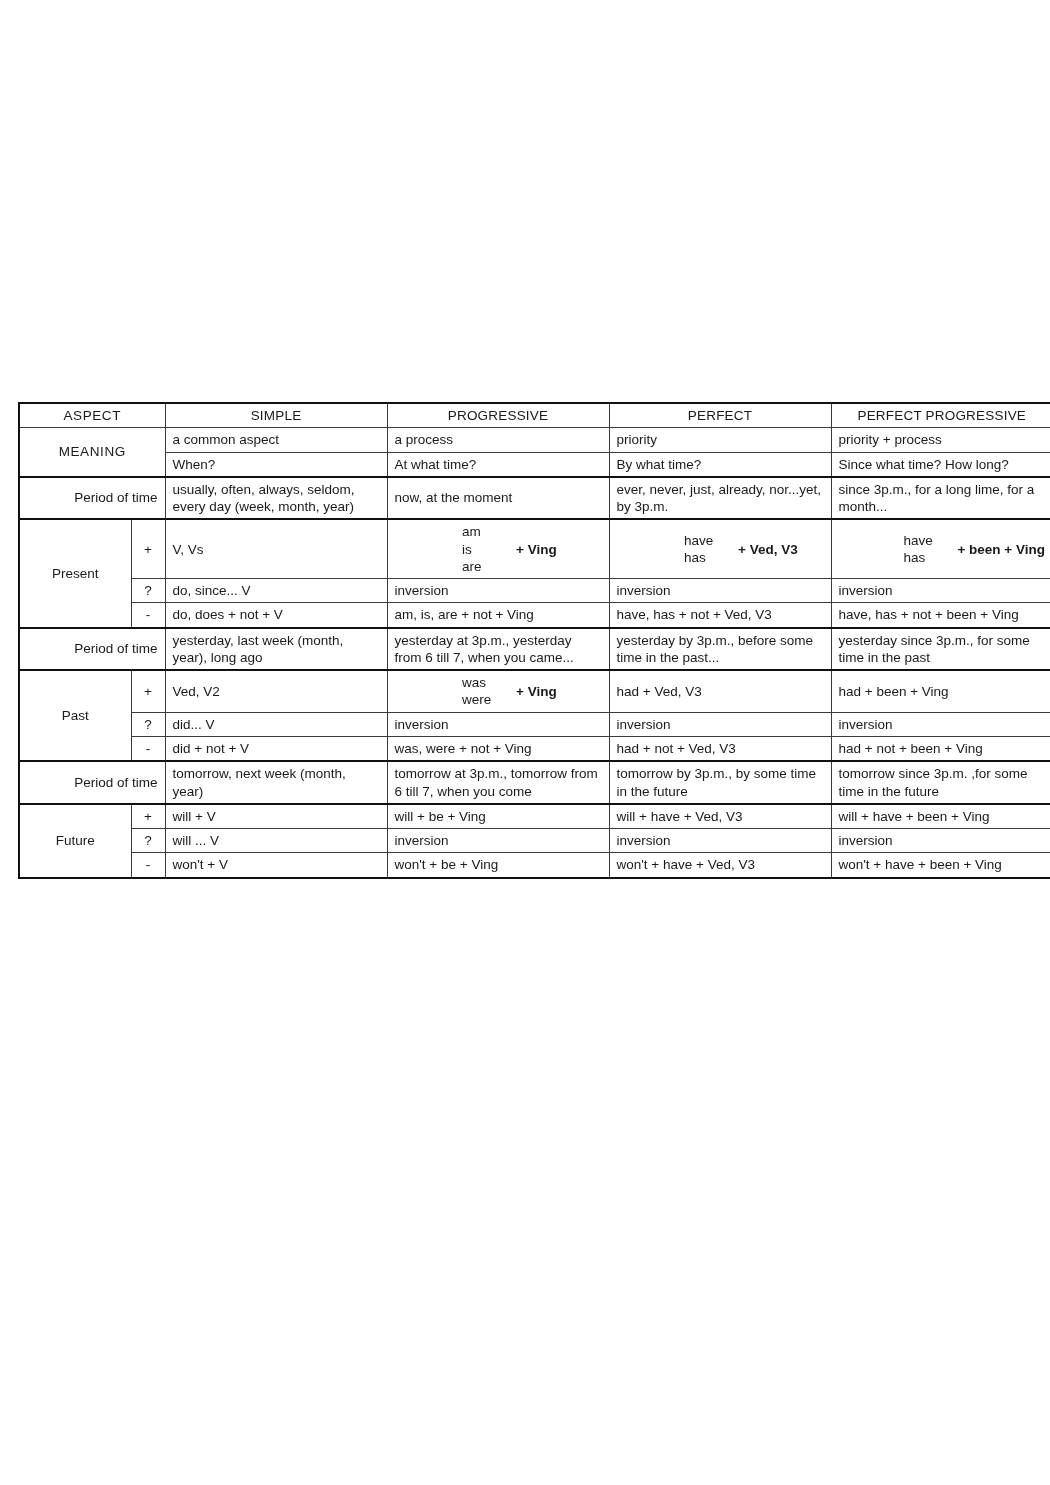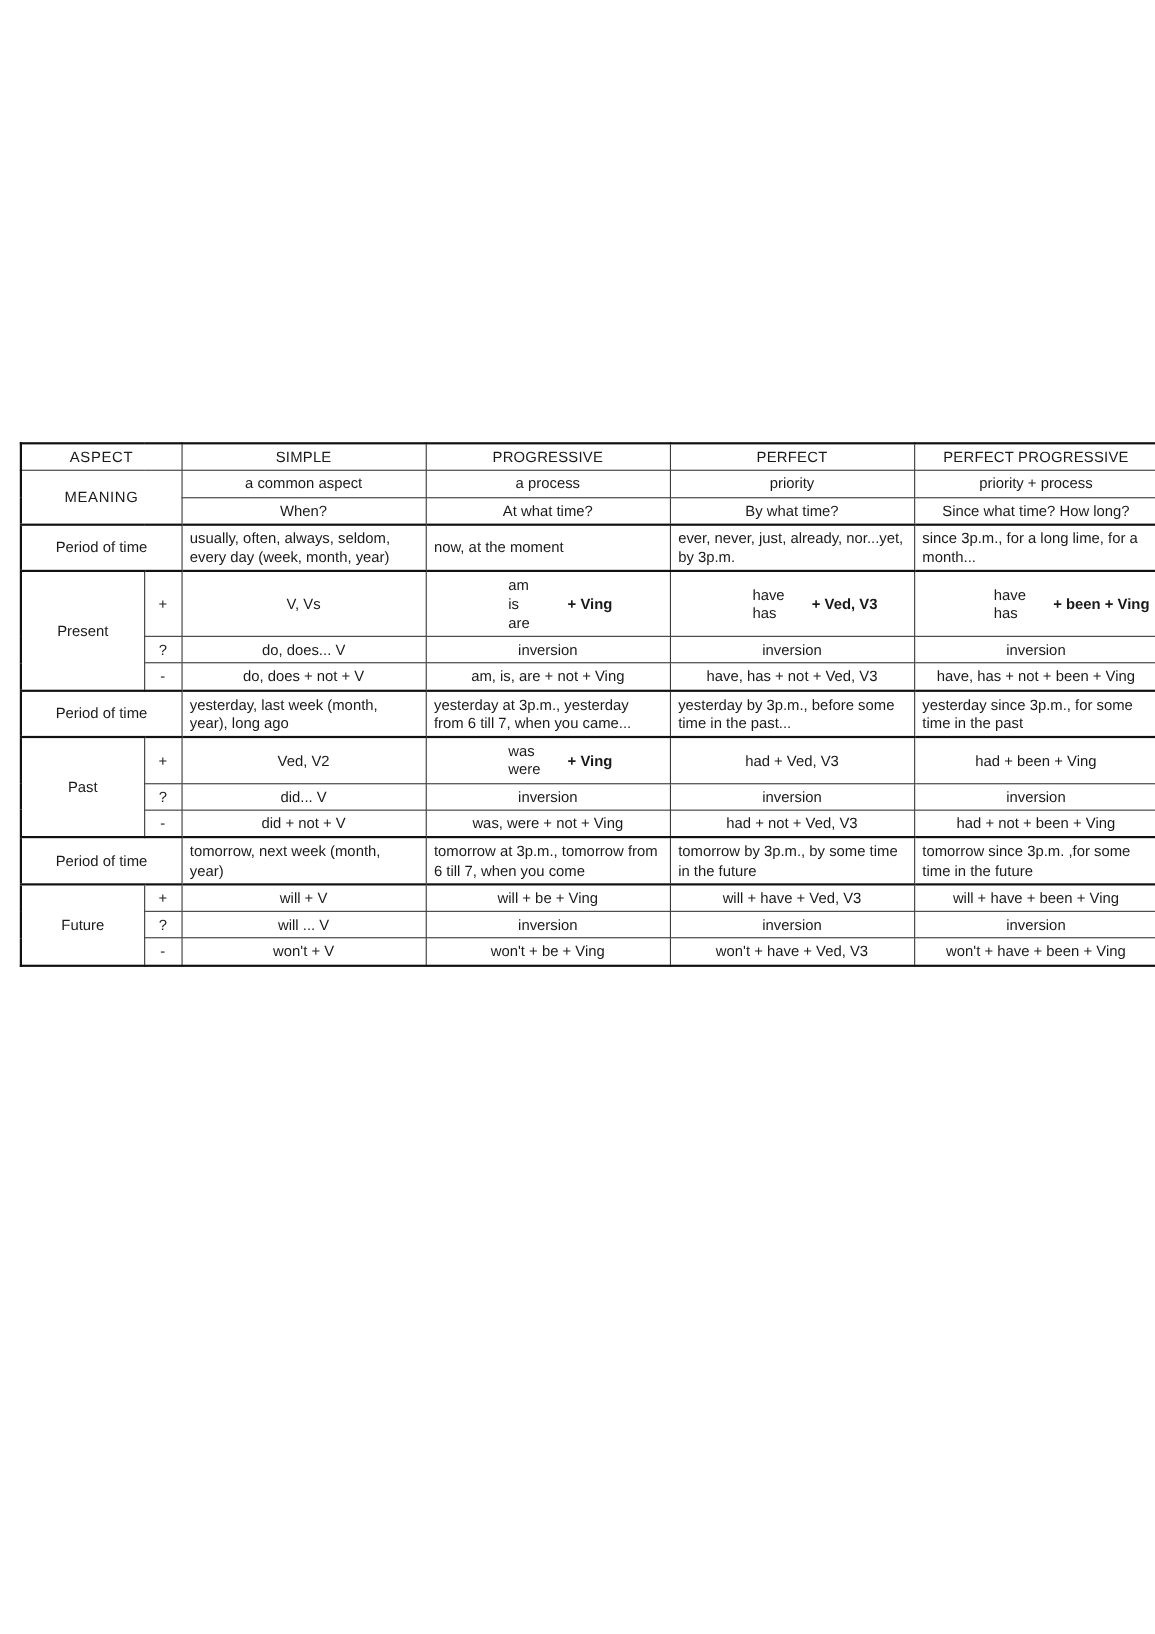--- a/index.html
+++ b/index.html
@@ -60,30 +60,30 @@
     font-weight: normal;
     letter-spacing: 0.6px;
     font-size: 13px;
   }
   .meaning {
     text-align: center;
     font-weight: normal;
     letter-spacing: 0.6px;
     font-size: 13px;
   }
-  .ctr { text-align: center; }
+  .ctr { text-align: left; }
   .lft { text-align: left; }
   .bold { font-weight: bold; margin-left: 16px; }
   .rowlabel {
     text-align: center;
     font-weight: bold;
     font-size: 13.5px;
   }
   .periodlabel {
-    text-align: center;
+    text-align: right;
     font-size: 13px;
   }
   .sign {
     text-align: center;
     font-size: 13px;
   }
   .thick-top { border-top: 2.5px solid #111 !important; }
   .stack-grid {
     display: grid;
     grid-template-columns: 1fr auto 1fr;
@@ -179,21 +179,21 @@
               <span class="aux a1">have</span>
               <span class="aux a2"></span>
               <span class="aux a3">has</span>
               <span class="tail bold">+ been + Ving</span>
             </span>
           </td>
         </tr>
 
         <tr>
           <td class="sign">?</td>
-          <td class="ctr">do, does... V</td>
+          <td class="ctr">do, since... V</td>
           <td class="ctr">inversion</td>
           <td class="ctr">inversion</td>
           <td class="ctr">inversion</td>
         </tr>
 
         <tr>
           <td class="sign">-</td>
           <td class="ctr">do, does + not + V</td>
           <td class="ctr">am, is, are + not + Ving</td>
           <td class="ctr">have, has + not + Ved, V3</td>

